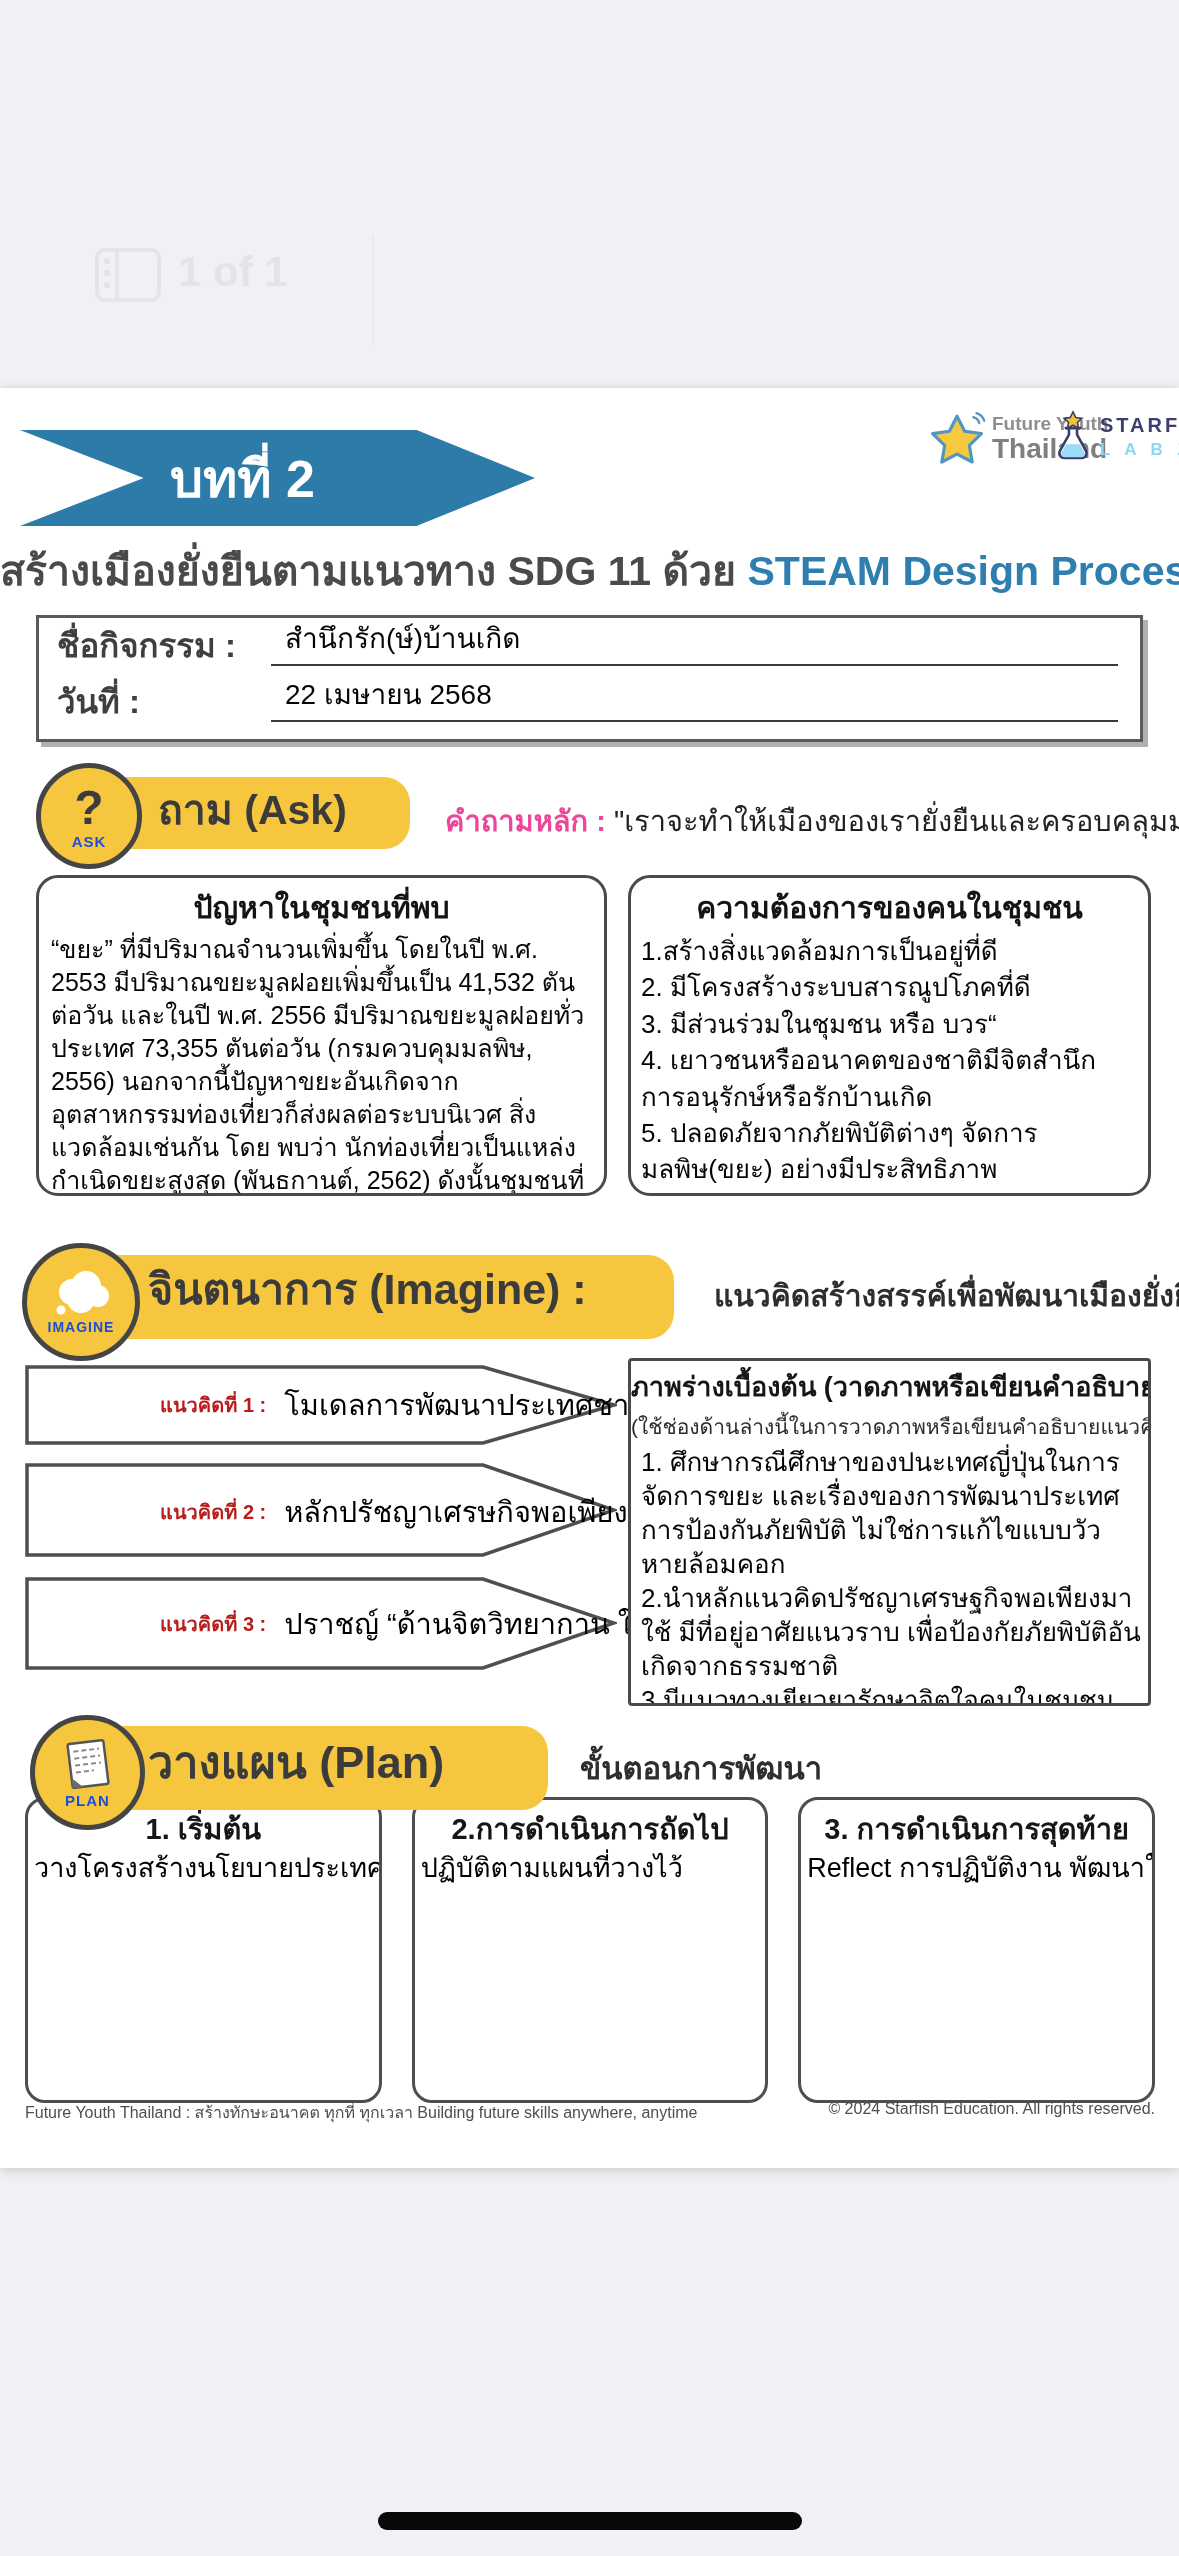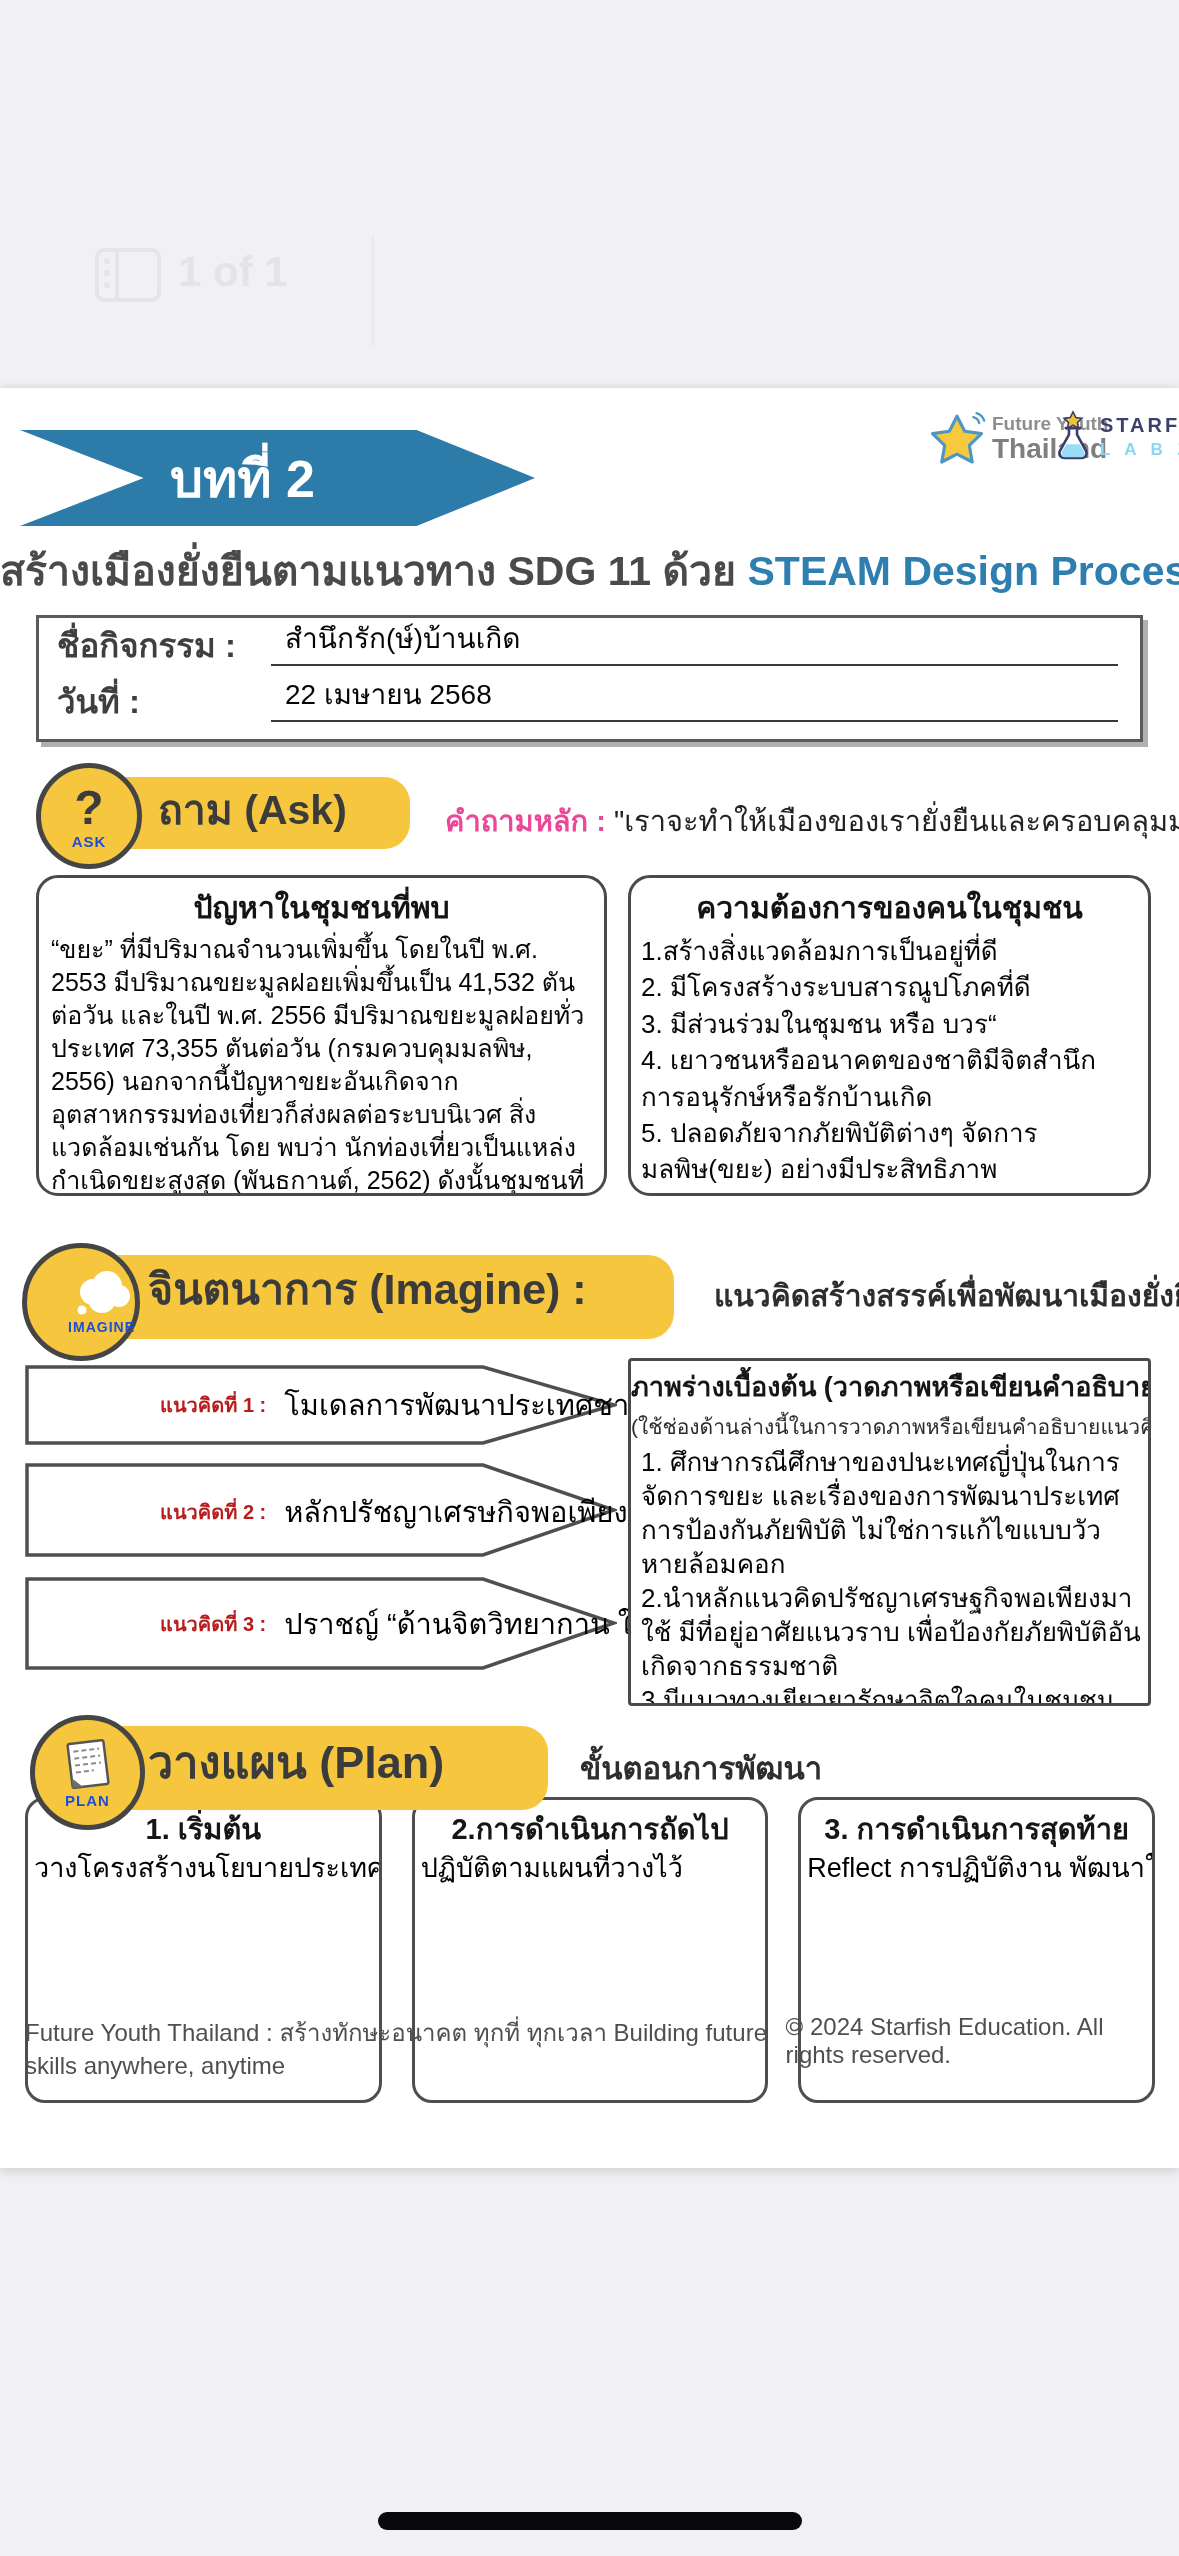--- a/index.html
+++ b/index.html
@@ -70,22 +70,22 @@
   .sketch-title{text-align:center;font-size:27px;font-weight:bold;color:#161616;margin-top:4px;white-space:nowrap;}
   .sketch-hint{text-align:center;font-size:21px;color:#2c2c2c;margin-top:2px;white-space:nowrap;}
   .sketch-lines{padding:2px 2px 0 10px;font-size:26px;line-height:1.31;color:#050505;}
   
   .plan-subtitle{position:absolute;left:580px;top:1355px;font-size:31px;font-weight:bold;color:#2e2e2e;white-space:nowrap;}
   .plan-steps{position:absolute;left:25px;top:1409px;width:1130px;height:306px;display:flex;gap:30px;}
   .plan-box{flex:1;background:#fff;border:3px solid #4e4e4e;border-radius:20px;overflow:hidden;}
   .plan-box .st-title{text-align:center;font-size:29px;font-weight:bold;color:#161616;margin-top:6px;white-space:nowrap;}
   .plan-box .st-answer{font-size:27px;color:#000;padding:0 6px;margin-top:-6px;white-space:nowrap;}
   
-  .card-footer{position:absolute;left:25px;right:24px;top:1625px;display:flex;justify-content:space-between;
-        font-size:24px;color:#4f4f4f;}
+  .card-footer{position:absolute;left:25px;right:24px;top:1712px;display:flex;justify-content:space-between;
+        font-size:16px;color:#4f4f4f;}
   
   .home-indicator{position:absolute;left:378px;top:2512px;width:424px;height:18px;border-radius:10px;background:#09090b;}
 </style>
 </head>
 <body>
 
 <div class="page">
 
   <div class="ghost-toolbar">
     <div class="ghost-sidebar-icon">
@@ -162,21 +162,21 @@
       <div class="bx-title">ความต้องการของคนในชุมชน</div>
       <div class="needs-list">
         <div>1.สร้างสิ่งแวดล้อมการเป็นอยู่ที่ดี</div>
         <div>2. มีโครงสร้างระบบสารณูปโภคที่ดี</div>
         <div>3. มีส่วนร่วมในชุมชน หรือ บวร“</div>
         <div>4. เยาวชนหรืออนาคตของชาติมีจิตสำนึกการอนุรักษ์หรือรักบ้านเกิด</div>
         <div>5. ปลอดภัยจากภัยพิบัติต่างๆ จัดการมลพิษ(ขยะ) อย่างมีประสิทธิภาพ</div>
       </div>
     </div>
 
-    <div class="badge-circle" style="left:22px;top:855px;width:108px;height:108px;align-items:flex-end;">
+    <div class="badge-circle" style="left:22px;top:855px;width:108px;height:108px;">
       <svg width="66" height="48" viewBox="0 0 66 48">
         <circle cx="24" cy="22" r="13" fill="#fff"></circle>
           <circle cx="38" cy="16" r="15" fill="#fff"></circle>
         <circle cx="50" cy="26" r="11" fill="#fff"></circle>
           <circle cx="33" cy="29" r="14" fill="#fff"></circle>
         <circle cx="13" cy="40" r="4.5" fill="#fff"></circle>
       </svg>
       <div class="cap" style="font-size:14px;">IMAGINE</div>
     </div>
     <div class="badge-pill" style="left:62px;top:867px;width:612px;height:84px;">

